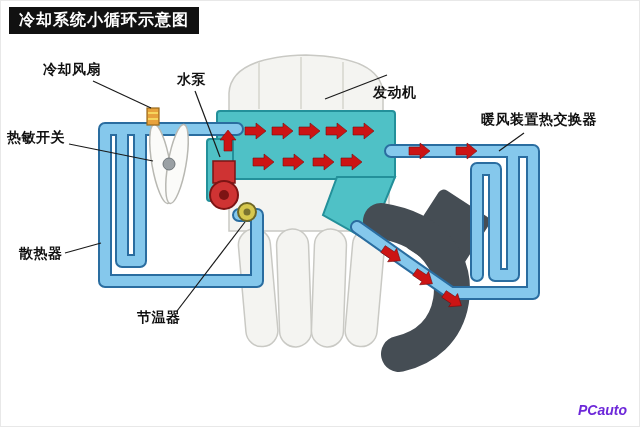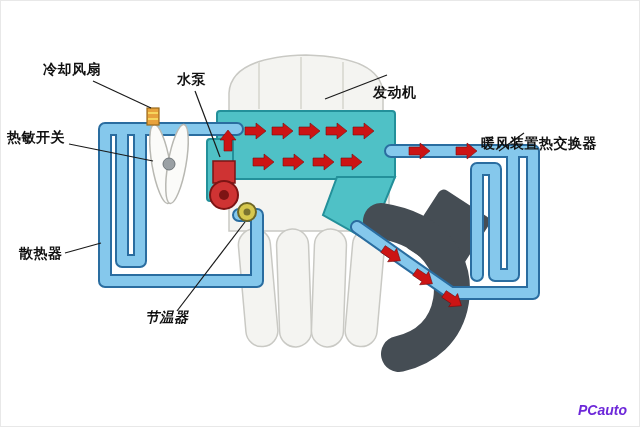--- a/index.html
+++ b/index.html
@@ -134,23 +134,24 @@
       <line class="ptr" x1="92" y1="80" x2="150" y2="107"></line>
       <line class="ptr" x1="194" y1="90" x2="219" y2="156"></line>
       <line class="ptr" x1="386" y1="74" x2="324" y2="98"></line>
       <line class="ptr" x1="523" y1="132" x2="498" y2="150"></line>
       <line class="ptr" x1="68" y1="143" x2="152" y2="160"></line>
       <line class="ptr" x1="64" y1="252" x2="100" y2="242"></line>
       <line class="ptr" x1="176" y1="310" x2="244" y2="221"></line>
     </g>
   </svg>
 
+  <div class="title-box">冷却系统小循环示意图</div>
 
   <div class="lbl" style="left:42px;  top:60px;">冷却风扇</div>
   <div class="lbl" style="left:176px; top:70px;">水泵</div>
   <div class="lbl" style="left:372px; top:54px;margin-top:29px;">发动机</div>
-  <div class="lbl" style="left:480px; top:110px;margin-top:24px;">暖风装置热交换器</div>
+  <div class="lbl" style="left:480px; top:110px;">暖风装置热交换器</div>
   <div class="lbl" style="left:6px;   top:128px;">热敏开关</div>
   <div class="lbl" style="left:18px;  top:244px;">散热器</div>
-  <div class="lbl" style="left:144px; top:308px;font-style:italic;">节温器</div>
+  <div class="lbl" style="left:136px; top:308px;">节温器</div>
 
   <div class="watermark">PCauto</div>
 </div>
 
 </body></html>

